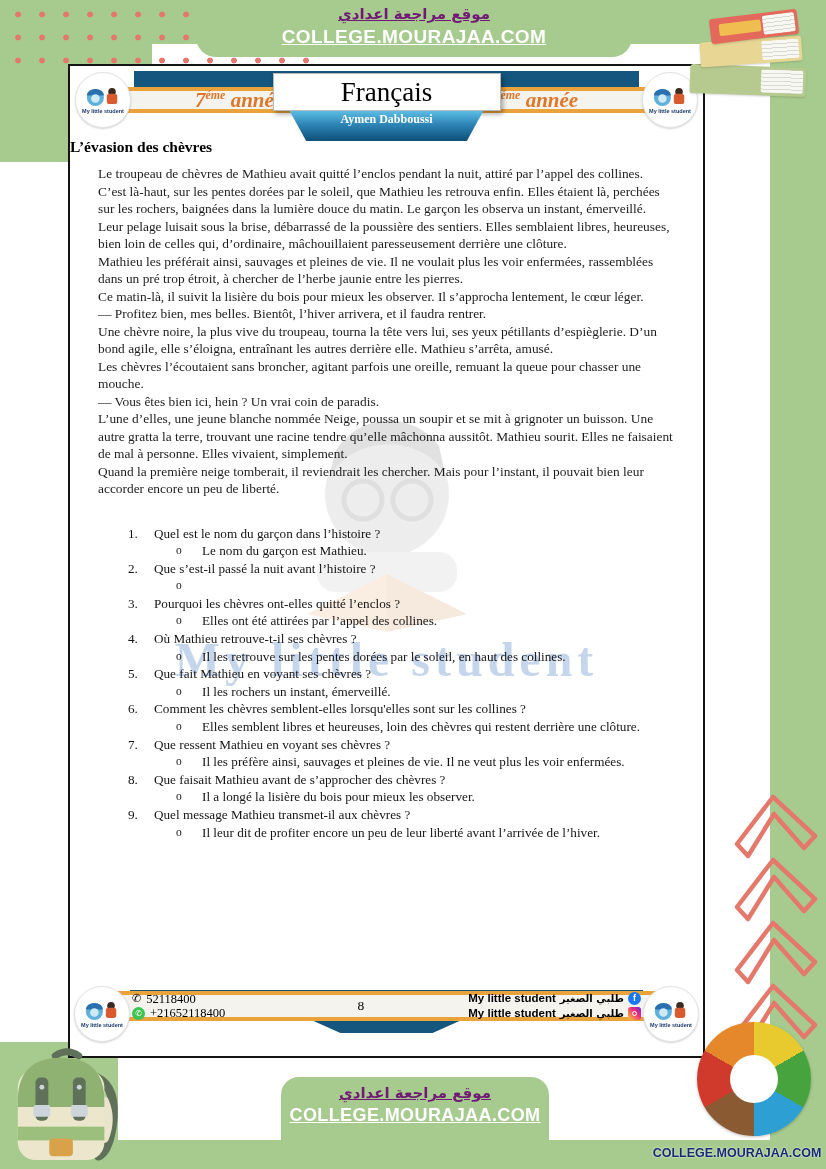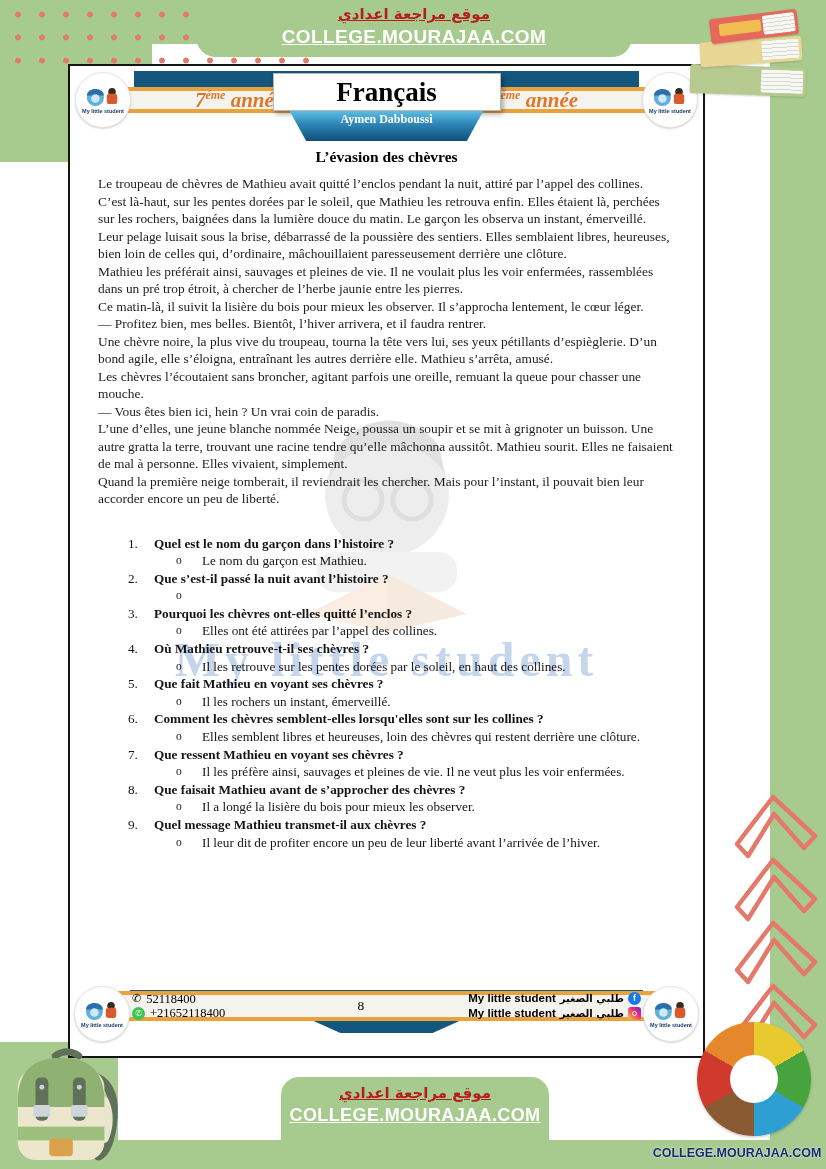--- a/index.html
+++ b/index.html
@@ -21,21 +21,21 @@
   .g-bottomleft{position:absolute;left:0;top:1042px;width:118px;height:127px;background:var(--green);}
   .dots{position:absolute;left:2px;top:0;width:312px;height:68px;
     background-image:radial-gradient(circle,var(--coral) 2.5px,rgba(0,0,0,0) 3.3px);
     background-size:24px 23px;background-position:4px 3px;}
 
   
   .banner-top{position:absolute;left:196px;top:0;width:436px;height:57px;background:var(--green);
     border-radius:0 0 20px 20px;text-align:center;padding-top:5px;z-index:2;}
   .banner-bottom{position:absolute;left:281px;top:1077px;width:268px;height:64px;background:var(--green);
     border-radius:18px 18px 0 0;text-align:center;padding-top:7px;z-index:2;}
-  .ban-ar{font:700 15px "DejaVu Sans",sans-serif;color:#b91c1c;text-decoration:underline;}
+  .ban-ar{font:700 15px "DejaVu Sans",sans-serif;color:#701a75;text-decoration:underline;}
   .ban-dom{font:700 19px "Liberation Sans",sans-serif;color:#fff;text-decoration:underline;letter-spacing:.4px;margin-top:3px;}
   .banner-bottom .ban-ar{font-size:15px;}
   .banner-bottom .ban-dom{font-size:18px;}
 
   
   .books{position:absolute;left:688px;top:12px;width:130px;height:102px;z-index:3;}
   .book{position:absolute;border-radius:3px;box-shadow:0 1px 2px rgba(0,0,0,.15);}
   .b1{left:22px;top:2px;width:88px;height:25px;background:#e4685c;transform:rotate(-7deg);}
   .b2{left:12px;top:27px;width:102px;height:25px;background:#e7d694;transform:rotate(-4deg);}
   .b3{left:2px;top:54px;width:116px;height:29px;background:#b6c98f;transform:rotate(2deg);}
@@ -60,42 +60,42 @@
   .grade{color:var(--grade);font-weight:700;font-style:italic;font-size:21px;white-space:nowrap;}
   .grade sup{font-size:12px;}
   .logo{position:absolute;width:56px;height:56px;border-radius:50%;background:#fff;border:1px solid #e3e3e3;
     z-index:3;display:flex;flex-direction:column;align-items:center;justify-content:center;
     box-shadow:0 1px 2px rgba(0,0,0,.18);}
   .logo .cap{font:700 5.5px "Liberation Sans",sans-serif;color:#1a3a6b;margin-top:1px;white-space:nowrap;}
   .logo.hl{left:5px;top:6px;}  .logo.hr{right:5px;top:6px;}
   .logo.fl{left:4px;top:4px;}  .logo.fr{right:4px;top:4px;}
   .title-block{position:absolute;left:50%;top:7px;transform:translateX(-50%);width:228px;height:38px;
     background:#fff;border:1px solid #b9b9b9;box-shadow:2px 3px 5px rgba(0,0,0,.35);z-index:2;text-align:center;}
-  .title-block .t{font-weight:700;font-size:27px;line-height:36px;border-radius:11px;}
+  .title-block .t{font-weight:400;font-size:27px;line-height:36px;border-radius:11px;}
   .ribbon{position:absolute;left:50%;top:45px;transform:translateX(-50%);width:206px;height:30px;z-index:2;
     background:linear-gradient(180deg,#5cbde4,#2d85b5 45%,#0e4f78);
     clip-path:polygon(3% 0,97% 0,89% 100%,11% 100%);
     color:#fff;text-align:center;font:700 12px "Liberation Serif",serif;line-height:16px;}
 
   
-  .story-title{text-align:center;font-weight:700;font-size:15.5px;margin-top:10px;position:relative;z-index:2;}
+  .story-title{font-weight:700;font-size:15.5px;margin-top:0;position:relative;z-index:2;}
   .story{margin:9px 30px 0 28px;font-size:13.4px;line-height:17.5px;color:#1c1c1c;position:relative;z-index:2;}
   .story p{margin:0;}
 
   
   .wm-text{position:absolute;left:0;right:0;top:566px;text-align:center;
     font:700 48px "Liberation Serif",serif;color:#88a9d8;opacity:.48;letter-spacing:5px;
     white-space:nowrap;z-index:1;pointer-events:none;}
   .wm-mascot{position:absolute;left:50%;top:348px;transform:translateX(-50%);opacity:.15;z-index:0;pointer-events:none;}
 
   
   .qa{margin:27px 38px 0 58px;position:relative;z-index:2;font-size:13.2px;line-height:17.6px;color:#141414;}
   .q-line{display:flex;}
   .q-num{width:26px;flex:none;}
-  .q-text{font-weight:700;}
+  .q-text{font-weight:400;}
   .a-line{display:flex;padding-left:48px;}
   .a-marker{flex:none;width:26px;font-size:11.5px;}
 
   
   .ftr{position:absolute;left:0;right:0;bottom:8px;height:66px;}
   .ftr-band{position:absolute;left:60px;right:60px;top:8px;height:24px;background:var(--navy);}
   .ftr-trap{position:absolute;left:36%;right:36%;top:32px;height:19px;background:var(--navy);
     clip-path:polygon(0 0,100% 0,76% 100%,24% 100%);}
   .ftr-strip{position:absolute;left:40px;right:40px;top:9px;height:30px;background:#f4f3ee;
     border-top:4px solid var(--orange);border-bottom:4px solid var(--orange);z-index:2;

